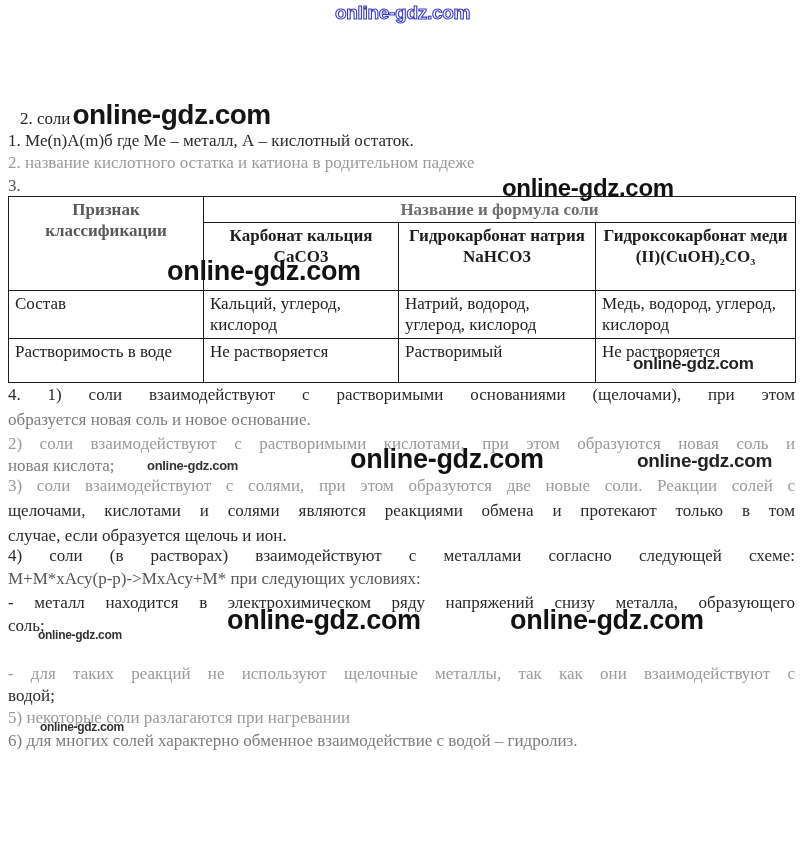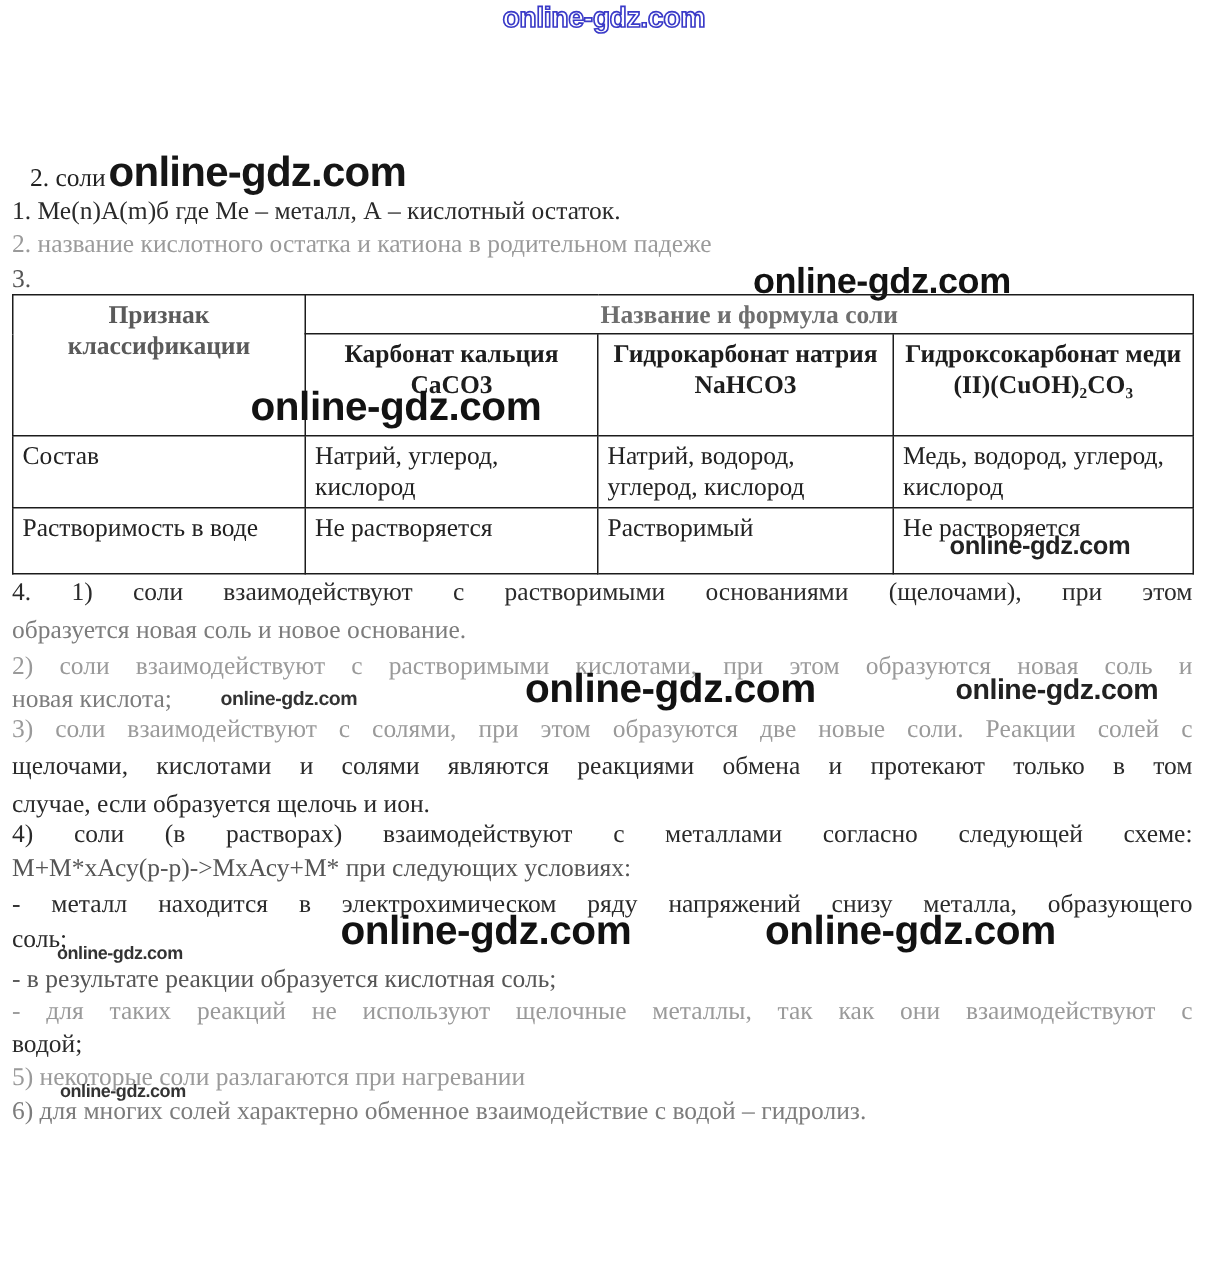--- a/index.html
+++ b/index.html
@@ -72,21 +72,21 @@
         <th class="colhead" rowspan="2">Признак классификации</th>
         <th class="grouphead" colspan="3">Название и формула соли</th>
       </tr>
       <tr style="height:68px;">
         <th class="subhead">Карбонат кальция CaCO3</th>
         <th class="subhead">Гидрокарбонат натрия NaHCO3</th>
         <th class="subhead">Гидроксокарбонат меди (II)(CuOH)₂CO₃</th>
       </tr>
       <tr style="height:48px;">
         <td class="lab">Состав</td>
-        <td class="val">Натрий, углерод, кислород</td>
+        <td class="val">Кальций, углерод, кислород</td>
         <td class="val">Натрий, водород, углерод, кислород</td>
         <td class="val">Медь, водород, углерод, кислород</td>
       </tr>
       <tr style="height:44px;">
         <td class="lab">Растворимость в воде</td>
         <td class="val">Не растворяется</td>
         <td class="val">Растворимый</td>
         <td class="val">Не растворяется</td>
       </tr>
     </tbody>
@@ -101,21 +101,20 @@
   <div class="line mfad" style="top:410px;">образуется новая соль и новое основание.</div>
   <div class="line faded just" style="top:434px;">2) соли взаимодействуют с растворимыми кислотами, при этом образуются новая соль и</div>
   <div class="line mfad" style="top:456px;">новая кислота;</div>
   <div class="line faded just" style="top:476px;">3) соли взаимодействуют с солями, при этом образуются две новые соли. Реакции солей с</div>
   <div class="line dark just" style="top:501px;">щелочами, кислотами и солями являются реакциями обмена и протекают только в том</div>
   <div class="line dark" style="top:526px;">случае, если образуется щелочь и ион.</div>
   <div class="line dark just" style="top:546px;">4) соли (в растворах) взаимодействуют с металлами согласно следующей схеме:</div>
   <div class="line mid" style="top:569px;">М+М*хАсу(р-р)-&gt;МхАсу+М* при следующих условиях:</div>
   <div class="line dark just" style="top:593px;">- металл находится в электрохимическом ряду напряжений снизу металла, образующего</div>
   <div class="line dark" style="top:616px;">соль;</div>
-  <div class="line mid" style="top:643px;">- в результате реакции образуется кислотная соль;</div>
   <div class="line faded just" style="top:664px;">- для таких реакций не используют щелочные металлы, так как они взаимодействуют с</div>
   <div class="line dark" style="top:686px;">водой;</div>
   <div class="line faded" style="top:708px;">5) некоторые соли разлагаются при нагревании</div>
   <div class="line mfad" style="top:731px;">6) для многих солей характерно обменное взаимодействие с водой – гидролиз.</div>
 
   <div class="wm wm-small" style="left:147px;top:459px;font-size:13px;">online-gdz.com</div>
   <div class="wm wm-big" style="left:350px;top:446px;">online-gdz.com</div>
   <div class="wm wm-med" style="left:637px;top:451px;">online-gdz.com</div>
   <div class="wm wm-big" style="left:227px;top:607px;">online-gdz.com</div>
   <div class="wm wm-big" style="left:510px;top:607px;">online-gdz.com</div>

